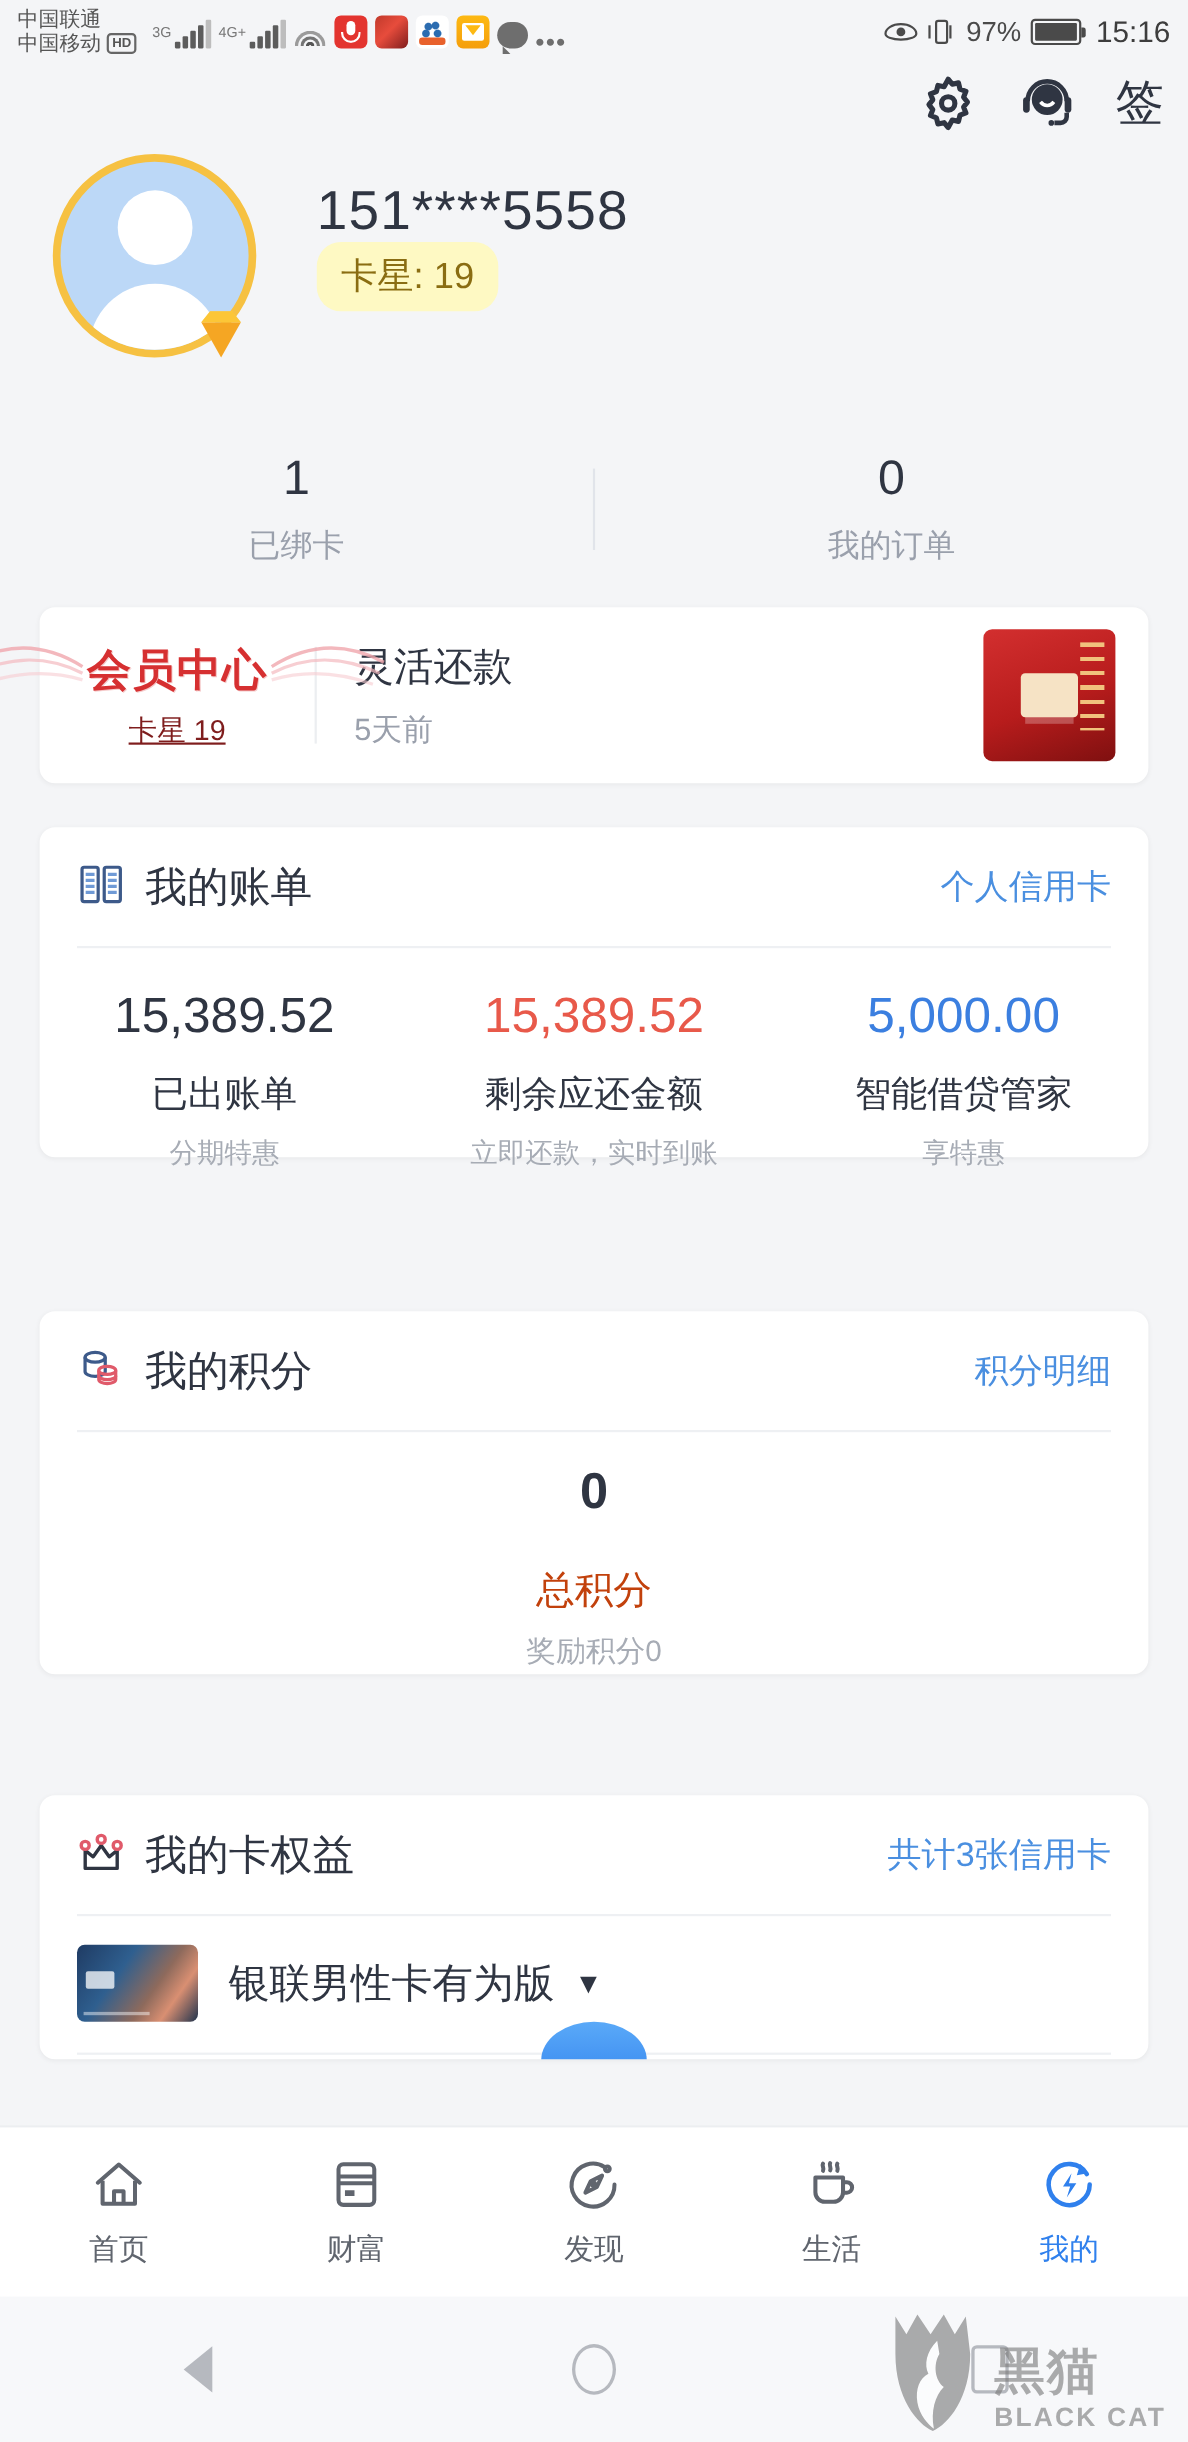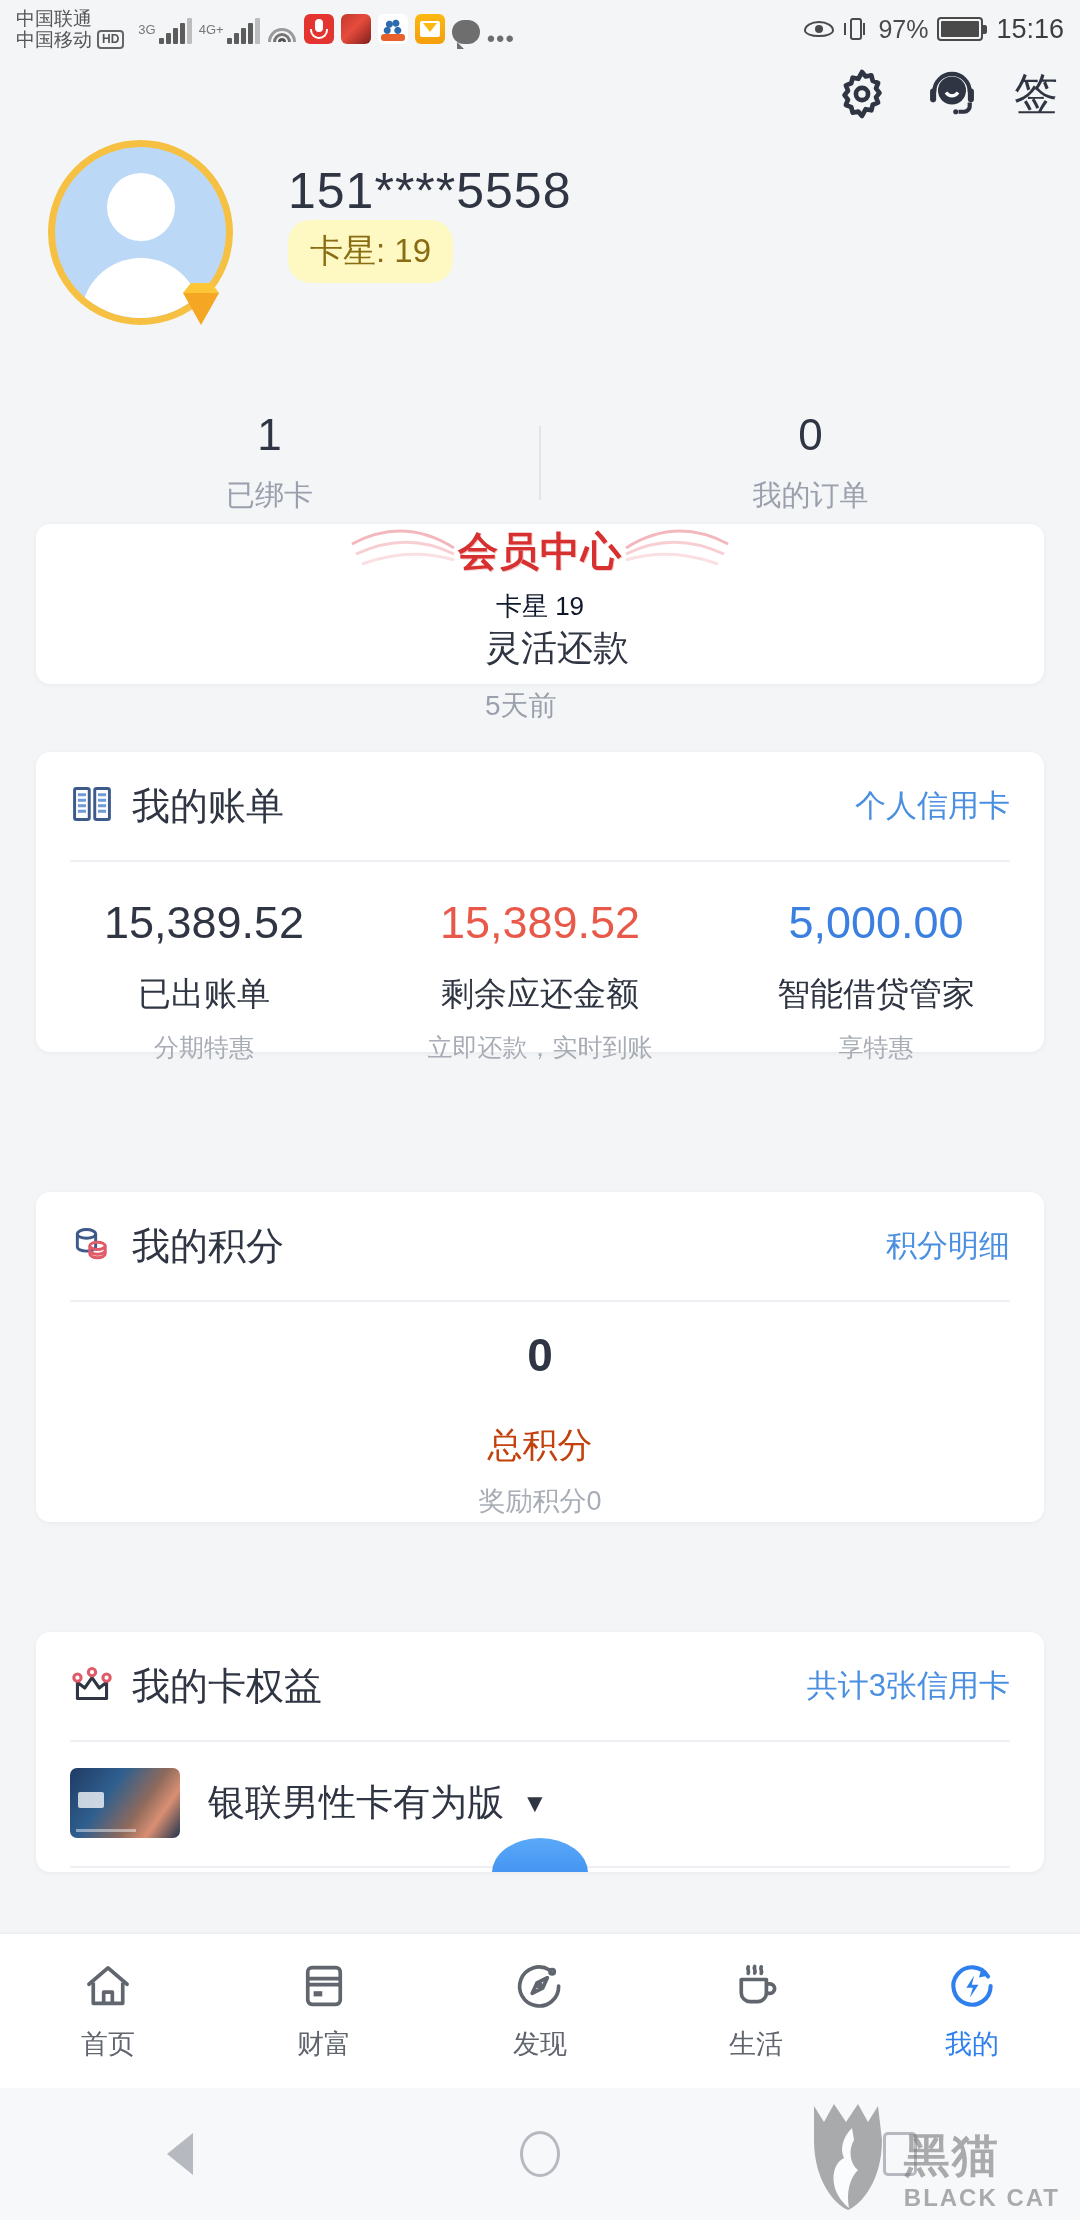--- a/index.html
+++ b/index.html
@@ -117,26 +117,26 @@
   .stat .num { font-size:44px; color:#2f3542; line-height:1.2; }
   .stat .lbl { font-size:29px; color:#9aa0ac; margin-top:14px; }
   .stat-div { width:2px; height:74px; background:#e1e4ea; align-self:center; }
 
   
   .card {
     position:absolute; left:36px; width:1008px; background:#fff; border-radius:14px;
     box-shadow:0 1px 5px rgba(0,0,0,.05);
   }
   
-  .card-member { top:524px; height:160px; display:flex; align-items:center;flex-direction:column; }
+  .card-member { top:552px; height:160px; display:flex; align-items:center; }
   .member-left { width:250px; display:flex; flex-direction:column; align-items:center; }
   .member-logo { font-size:40px; font-weight:bold; color:#d63031; position:relative;
      letter-spacing:1px; text-shadow:1px 1px 0 rgba(214,48,49,.25); }
   .wing { position:absolute; top:-6px; width:110px; height:60px; }
-  .member-sub { font-size:26px; color:#0f172a; margin-top:10px; }
+  .member-sub { font-size:26px; color:#7f1d1d; margin-top:10px;text-decoration:underline; }
   .member-div { width:2px; height:88px; background:#eceef1; }
   .member-mid { flex:1; padding-left:34px; }
   .member-title { font-size:36px; color:#2f3542; }
   .member-time { font-size:28px; color:#9aa0ac; margin-top:14px; }
   .member-thumb { width:120px; height:120px; margin-right:30px; border-radius:8px;
     background:linear-gradient(160deg,#d32f2f 0%,#b71c1c 55%,#7f1010 100%); position:relative; overflow:hidden;}
   .member-thumb .gift{ position:absolute; left:50%; top:50%; transform:translate(-50%,-50%);
     width:52px;height:40px;background:#f6e3c5;border-radius:4px; box-shadow:0 10px 0 -4px rgba(255,255,255,.25);}
   .member-thumb .ladder{position:absolute; right:10px; top:12px; width:22px; height:80px;
     background:repeating-linear-gradient(#f1c27d 0 4px, transparent 4px 13px);}

